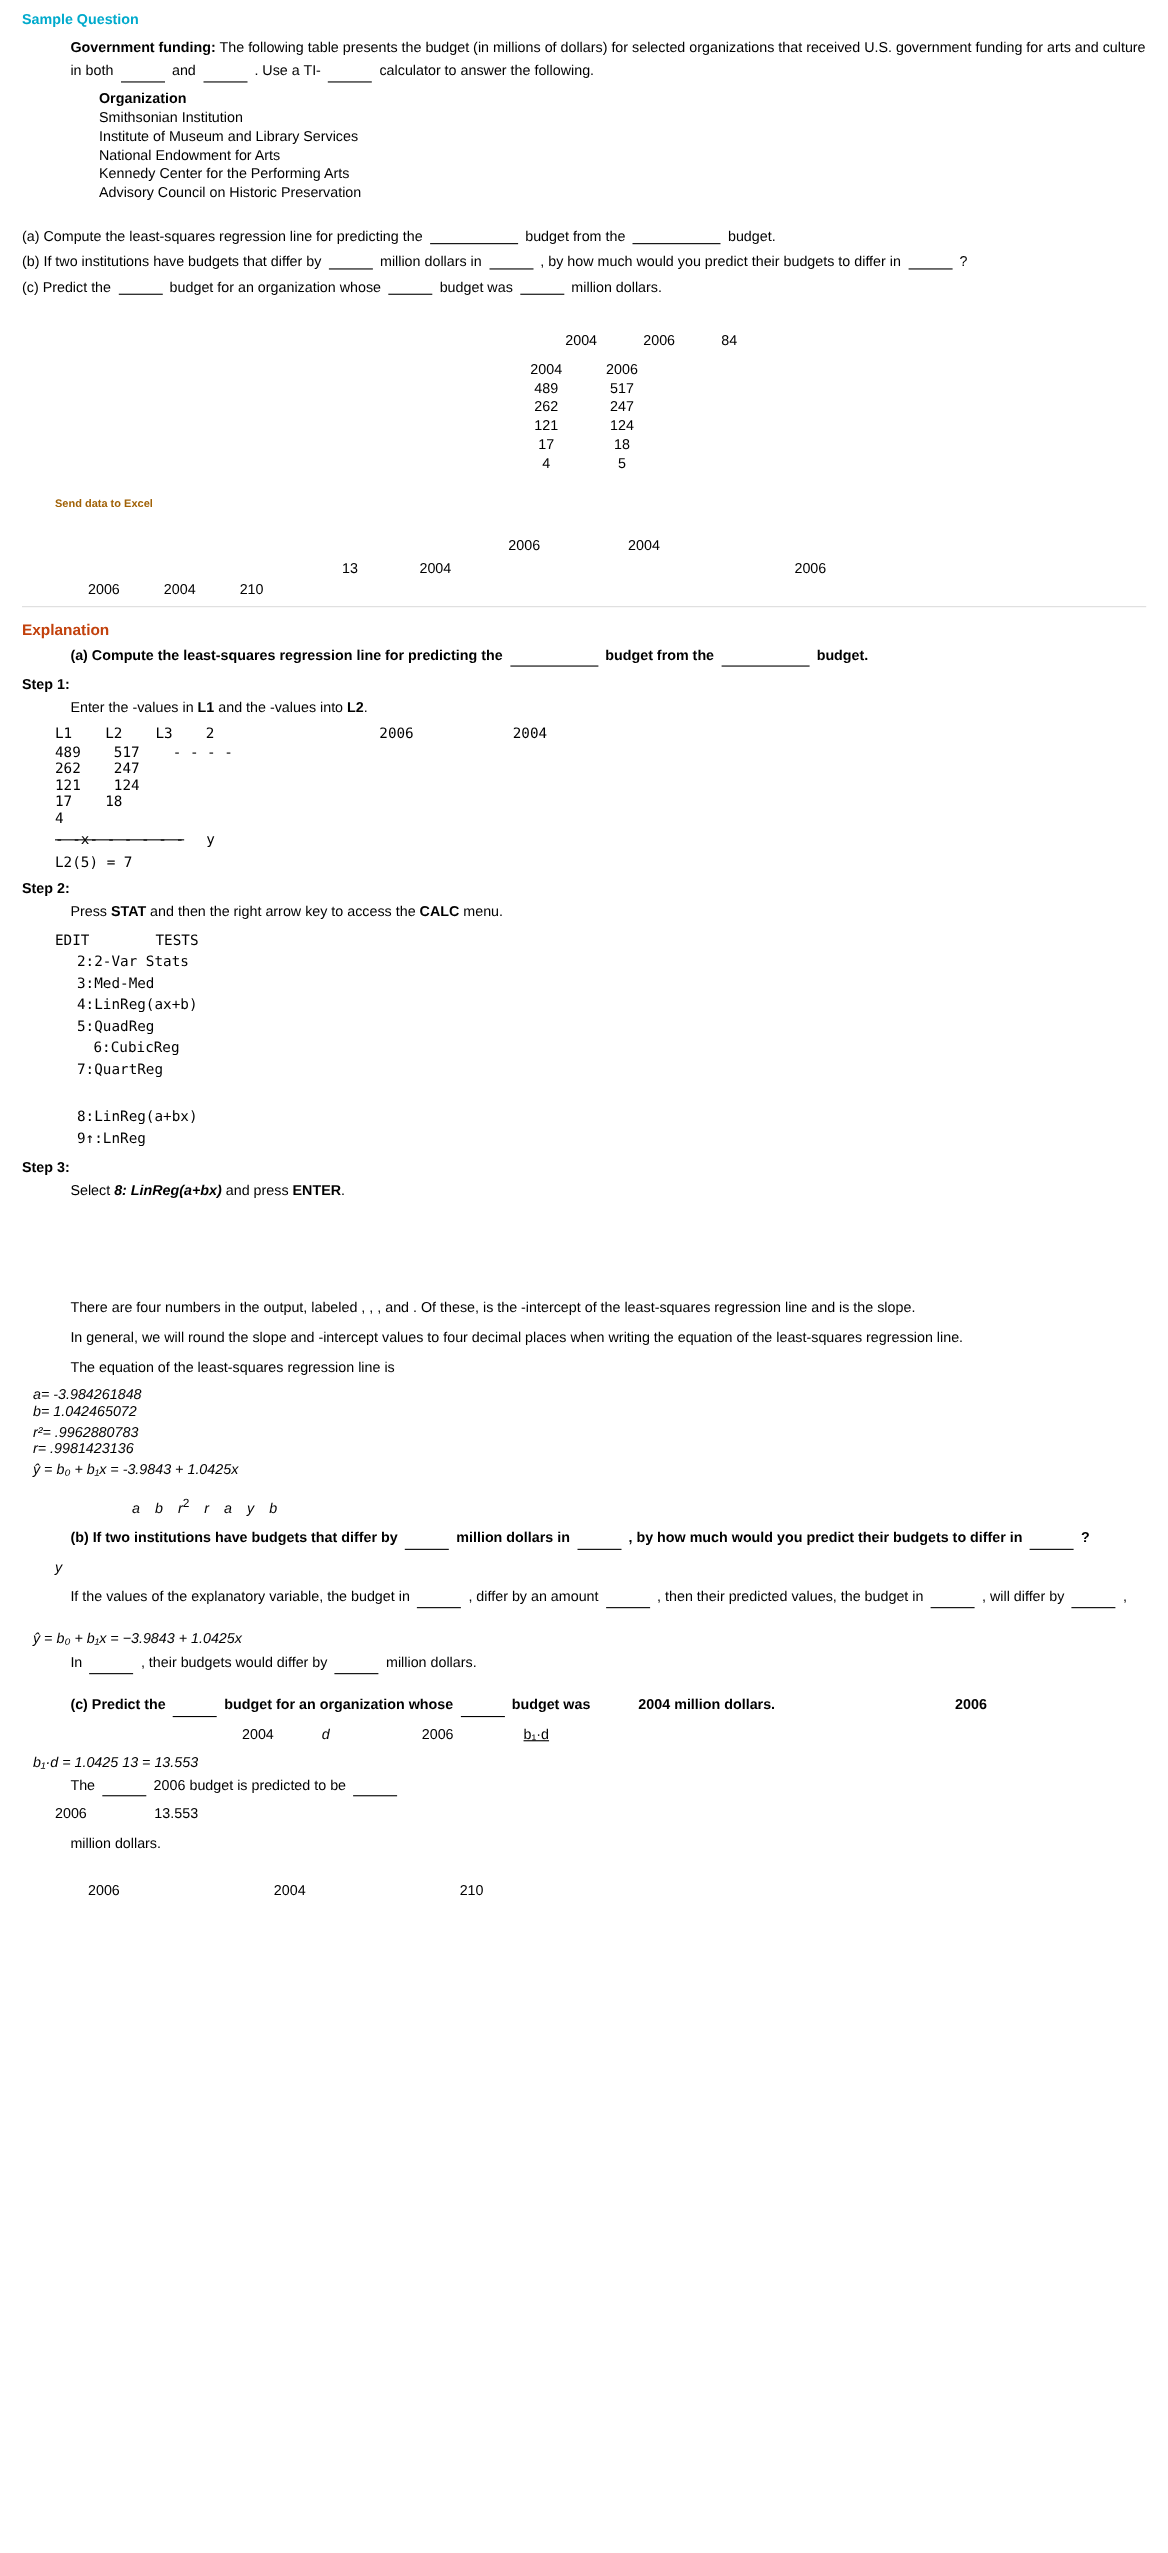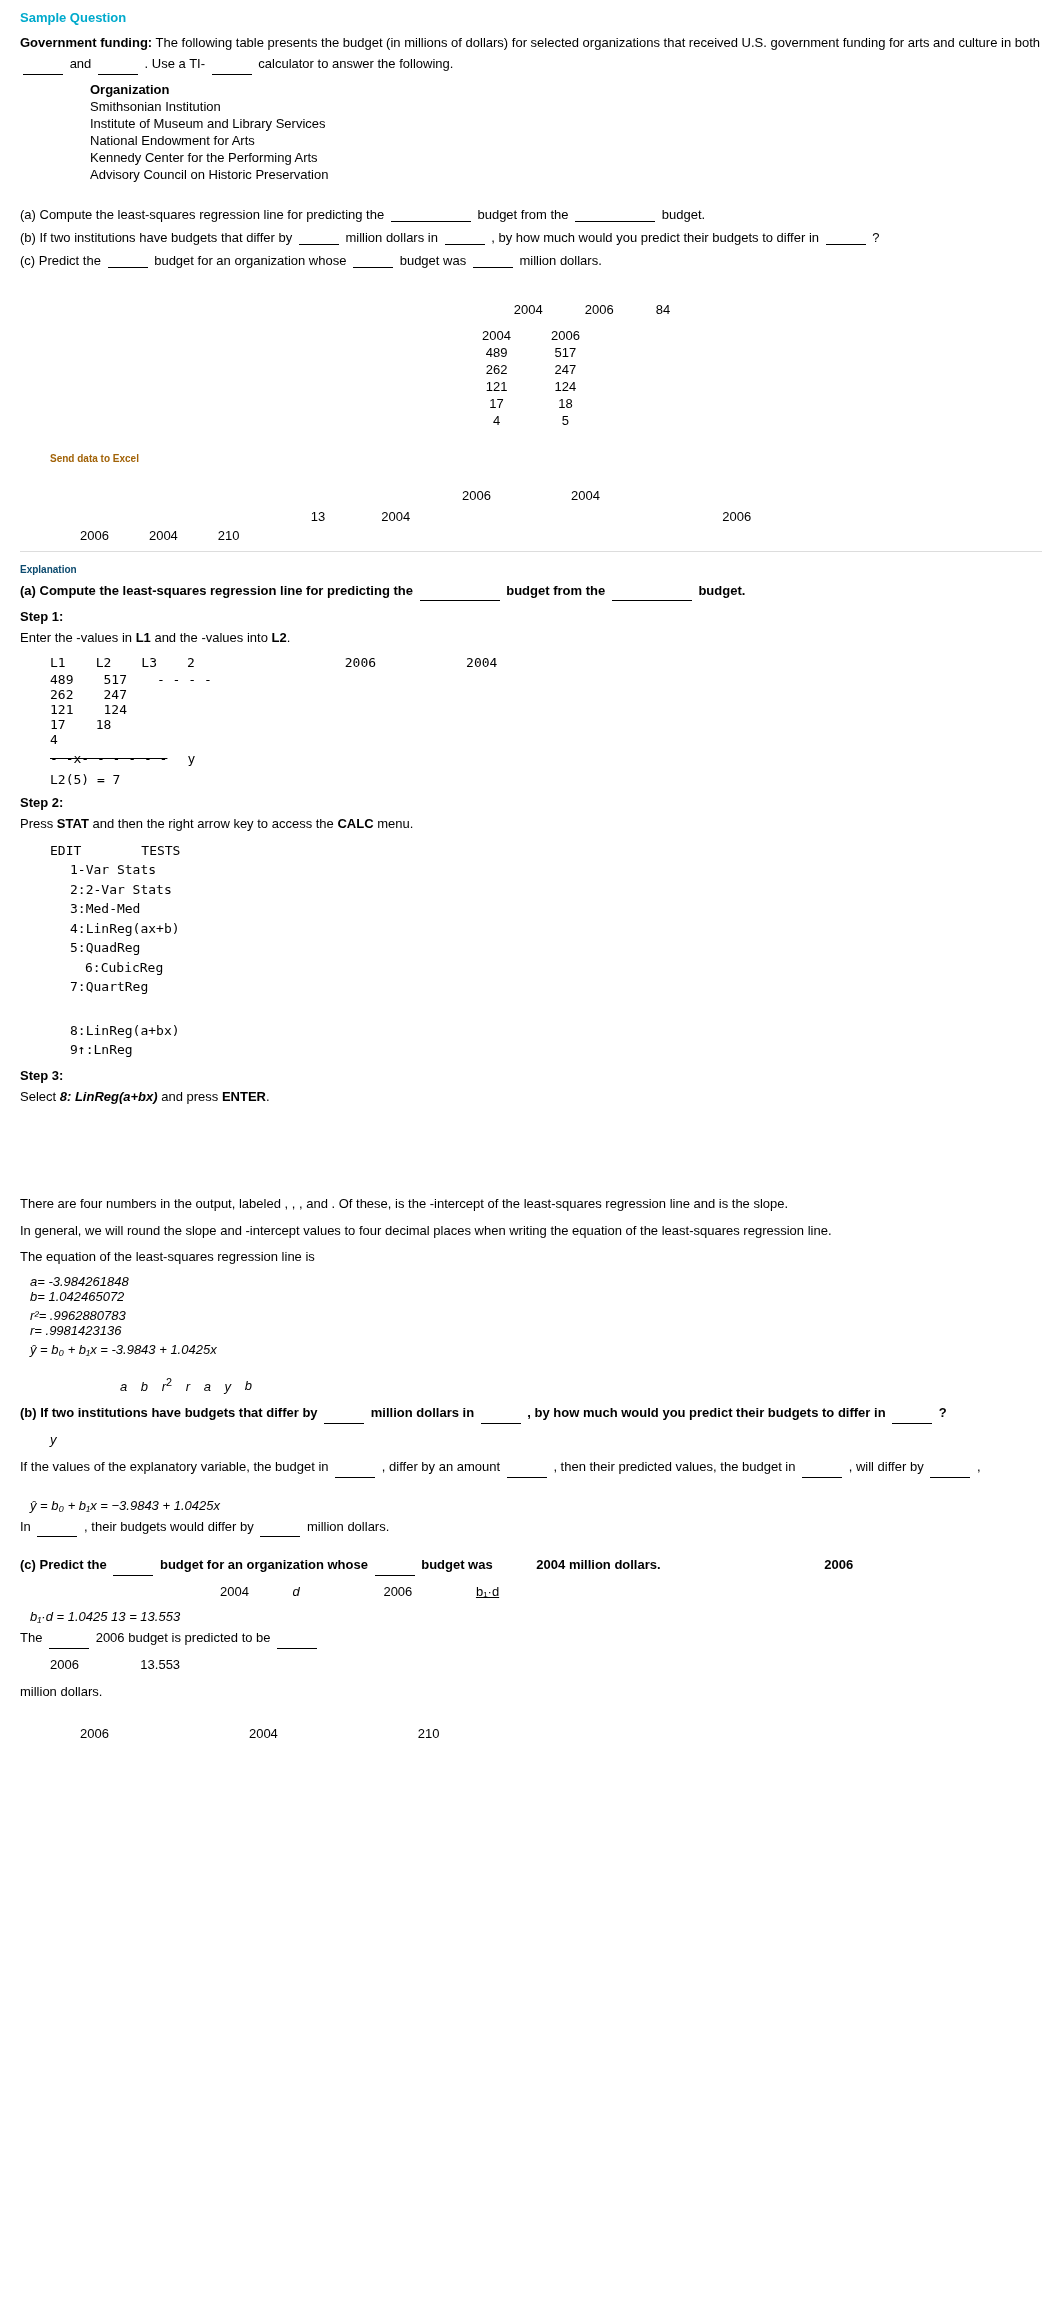--- a/index.html
+++ b/index.html
@@ -14,20 +14,21 @@
     .sample-question {
       color: #00aacc;
       font-weight: bold;
       font-size: 13px;
       margin-bottom: 8px;
     }
     .bold { font-weight: bold; }
     .section {
       margin-bottom: 6px;
       line-height: 1.6;
+      margin-left: 44px;
     }
     table.data-table {
       border-collapse: collapse;
       margin: 4px 0 4px 30px;
     }
     table.data-table td {
       padding: 1px 10px;
       font-size: 13px;
     }
     .source {
@@ -60,23 +61,23 @@
       font-size: 13px;
     }
     .send-excel {
       color: #a16207;
       font-size: 10px;
       margin: 8px 0 8px 30px;
       cursor: pointer;
       font-weight: bold;
     }
     .explanation-header {
-      color: #0c4a6e;
+      color: #c2410c;
       font-weight: bold;
-      font-size: 10px;
+      font-size: 14px;
       margin: 12px 0 6px 0;
     }
     .step-header {
       font-weight: bold;
       margin: 8px 0 4px 0;
     }
     .calc-menu {
       font-family: monospace;
       margin: 4px 0 4px 30px;
       font-size: 13px;
@@ -293,21 +294,20 @@
 
 <div class="section">
   Press <span class="bold">STAT</span> and then the right arrow key to access the <span class="bold">CALC</span> menu.
 </div>
 
 <div class="calc-menu">
   <div style="display:flex; gap:60px;">
     <span>EDIT</span>
     <span>TESTS</span>
   </div>
-  <div style="margin-left:20px;">1-Var Stats</div>
   <div style="margin-left:20px;">2:2-Var Stats</div>
   <div style="margin-left:20px;">3:Med-Med</div>
   <div style="margin-left:20px;">4:LinReg(ax+b)</div>
   <div style="margin-left:20px;">5:QuadReg</div>
   <div style="margin-left:35px;">6:CubicReg</div>
   <div style="margin-left:20px;">7:QuartReg</div>
   <div style="margin-left:20px;margin-top:24px;">8:LinReg(a+bx)</div>
   <div style="margin-left:20px;">9↑:LnReg</div>
 </div>
 

